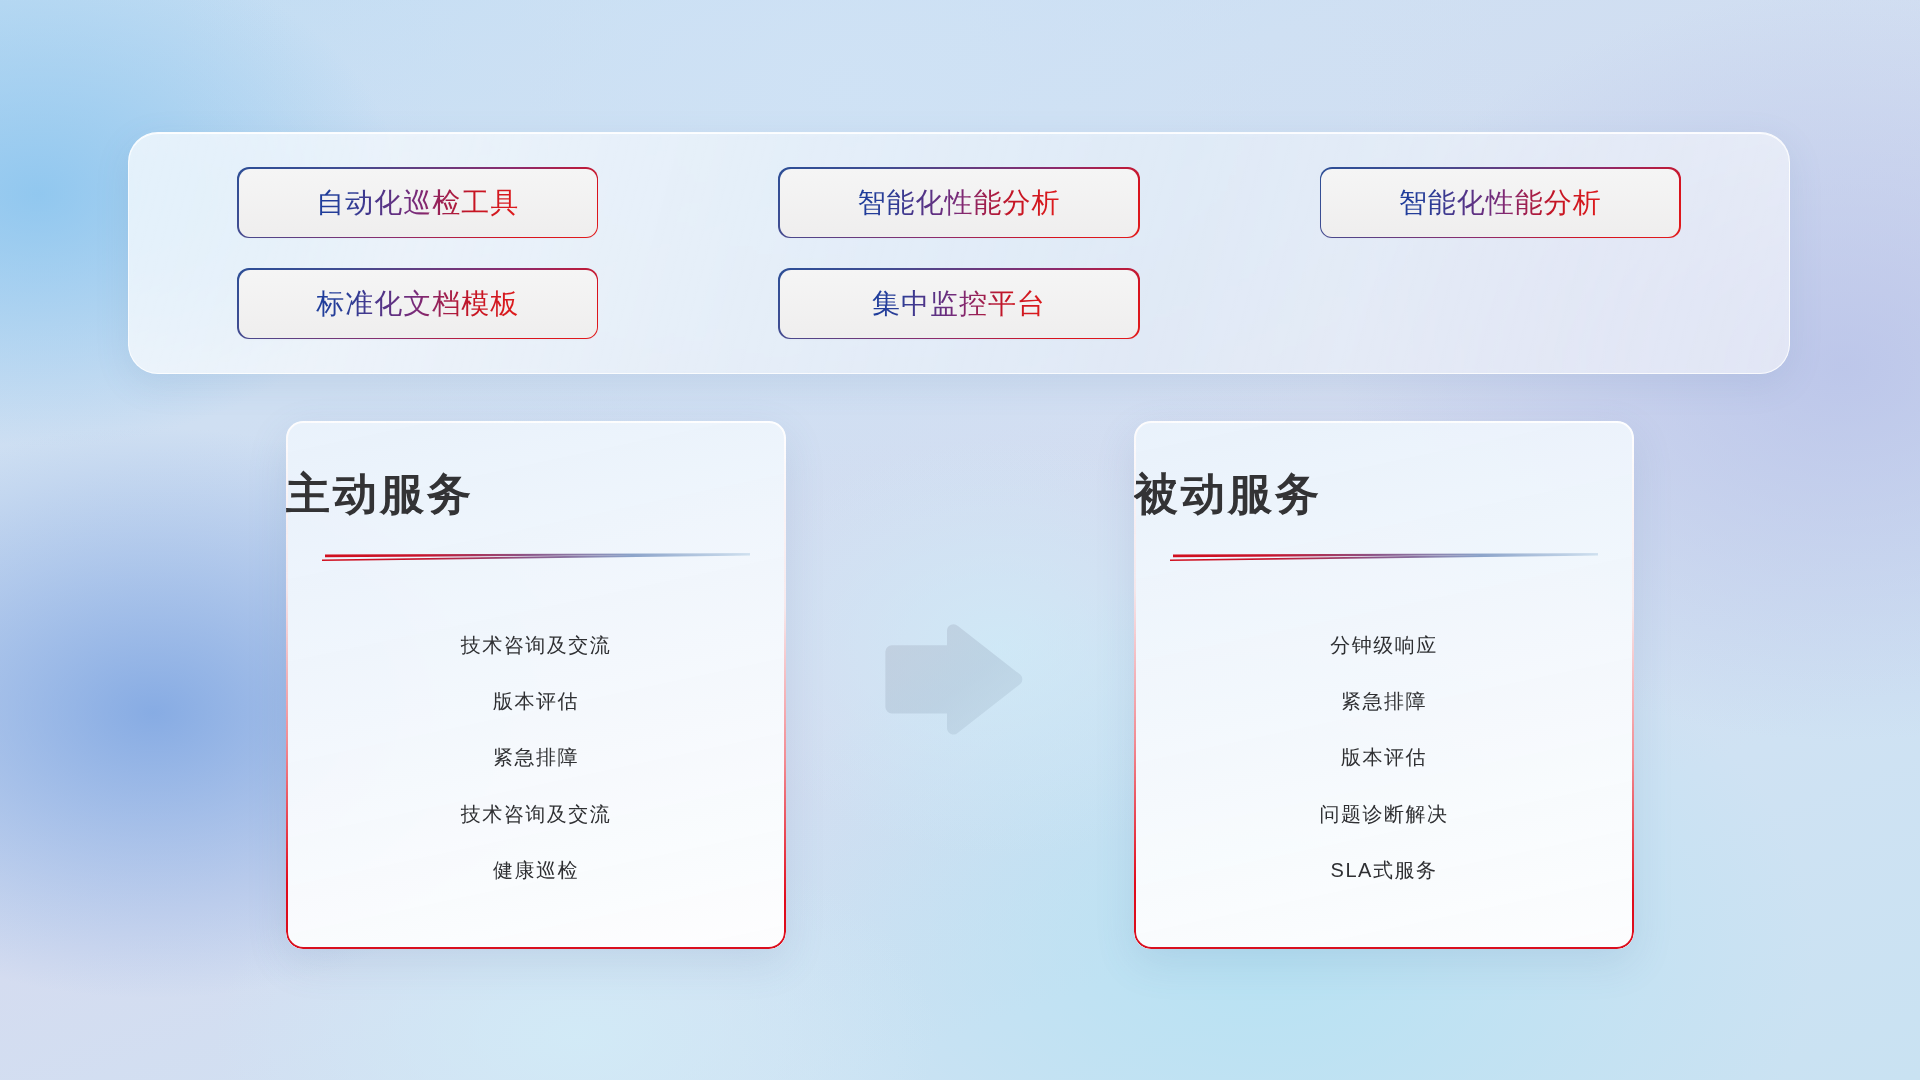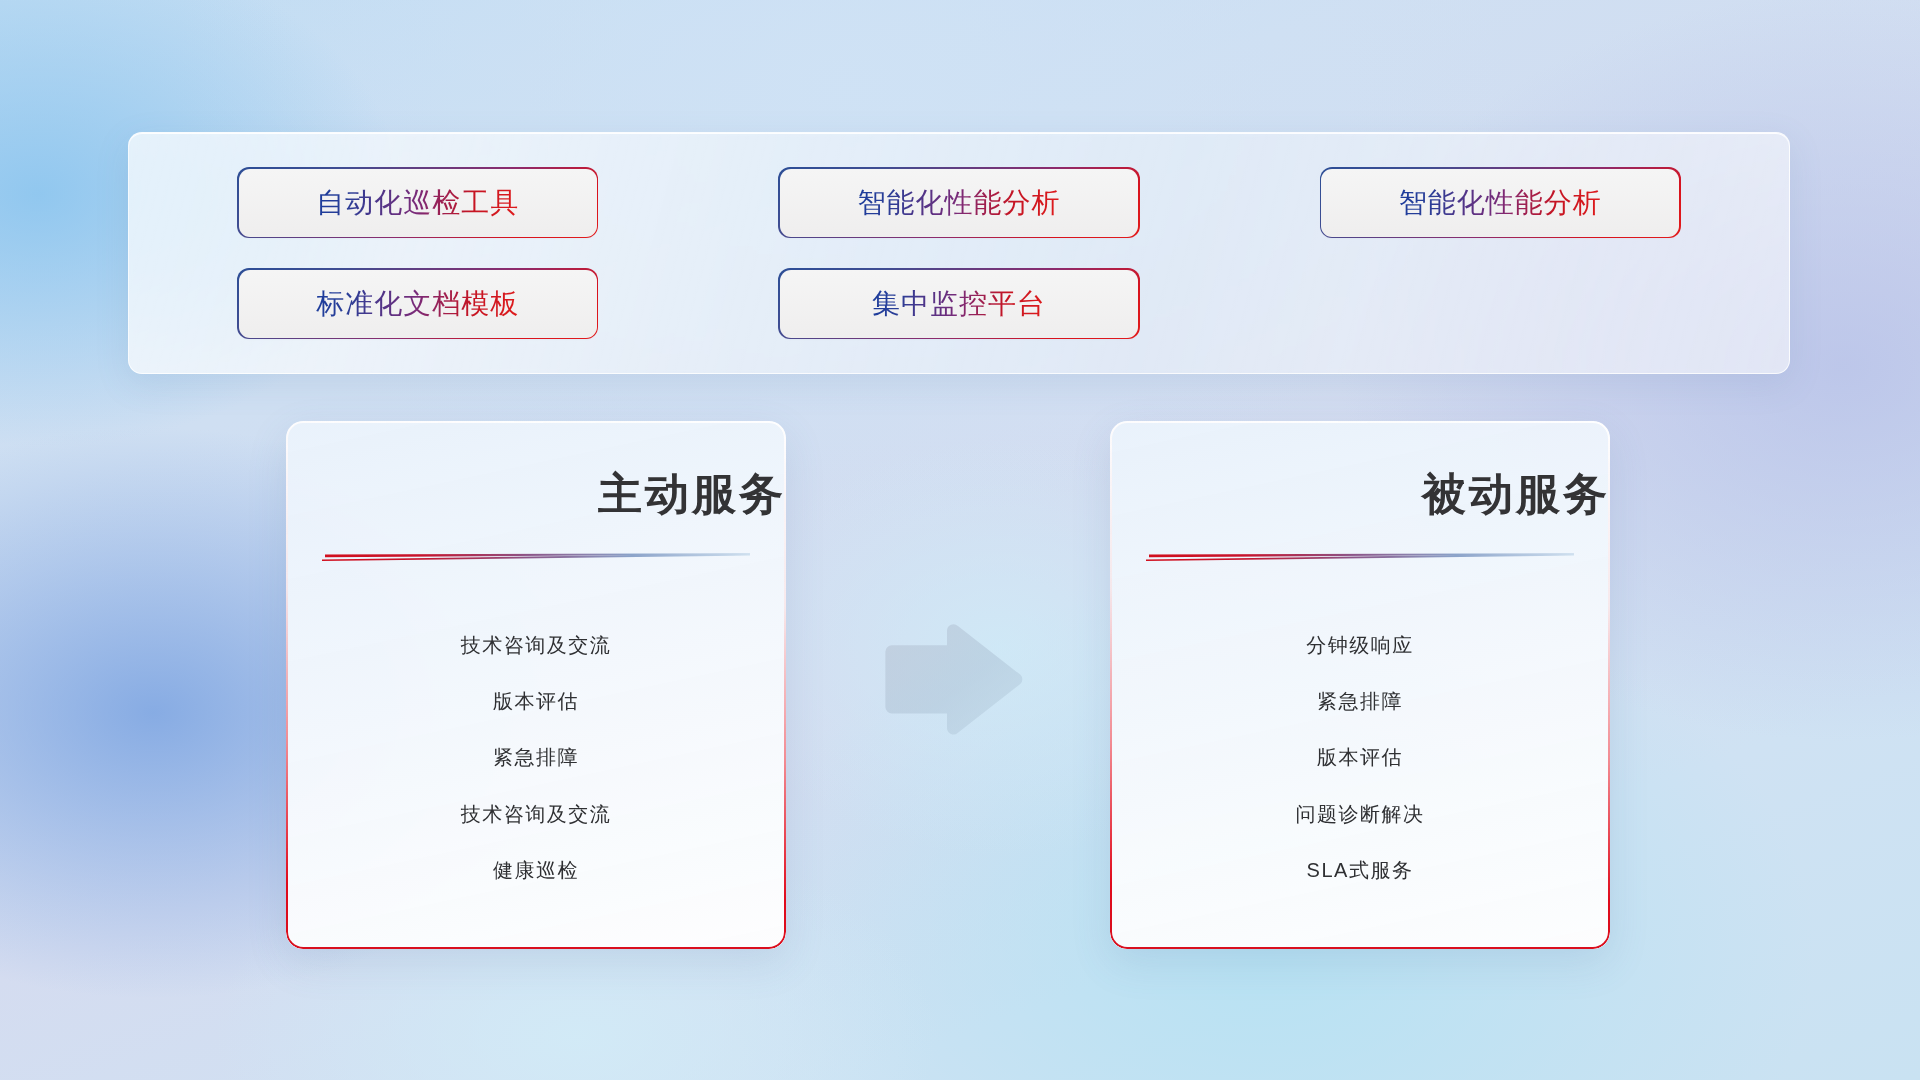--- a/index.html
+++ b/index.html
@@ -25,21 +25,21 @@
     position:absolute; inset:0;
     background:
       radial-gradient(ellipse 520px 300px at 30% 96%, rgba(210,235,247,0.9) 0%, rgba(210,235,247,0) 70%),
       radial-gradient(ellipse 400px 300px at 52% 60%, rgba(206,236,248,0.75) 0%, rgba(206,236,248,0) 70%);
   }
 
   
   #top-panel {
     position:absolute;
     left:128px; top:132px; width:1662px; height:242px;
-    border-radius:14px;
+    border-radius:30px;
     background:linear-gradient(105deg, rgba(255,255,255,0.72) 0%, rgba(255,255,255,0.46) 38%, rgba(255,255,255,0.34) 62%, rgba(255,255,255,0.55) 100%);
     border:1px solid rgba(255,255,255,0.78);
     box-shadow:0 10px 34px rgba(86,120,170,0.13), inset 0 1px 0 rgba(255,255,255,0.9);
     backdrop-filter:blur(2px);
   }
   #pill-grid {
     position:absolute; inset:0;
     display:grid;
     grid-template-columns:repeat(3,1fr);
     grid-auto-rows:1fr;
@@ -98,25 +98,25 @@
     border-radius:17px;
     padding:1.7px;
     background:linear-gradient(182deg, rgba(255,255,255,0.95) 0%, rgba(250,220,222,0.55) 34%, rgba(241,120,128,0.85) 62%, #e00b1c 88%, #d8101f 100%);
     -webkit-mask:linear-gradient(#000 0 0) content-box, linear-gradient(#000 0 0);
     -webkit-mask-composite:xor;
     mask:linear-gradient(#000 0 0) content-box, linear-gradient(#000 0 0);
     mask-composite:exclude;
     pointer-events:none;
   }
   #card-left  { left:286px; }
-  #card-right { left:1110px; }
+  #card-right { left:1134px; }
 
   .card-title {
     position:absolute; left:0; right:0; top:44px;
-    text-align:right;
+    text-align:left;
     font-size:44px;
     font-weight:700;
     color:#333335;
     letter-spacing:3px;
   }
   .card-divider {
     position:absolute;
     left:36px; width:428px; top:128px; height:12px;
   }
   .card-list {

